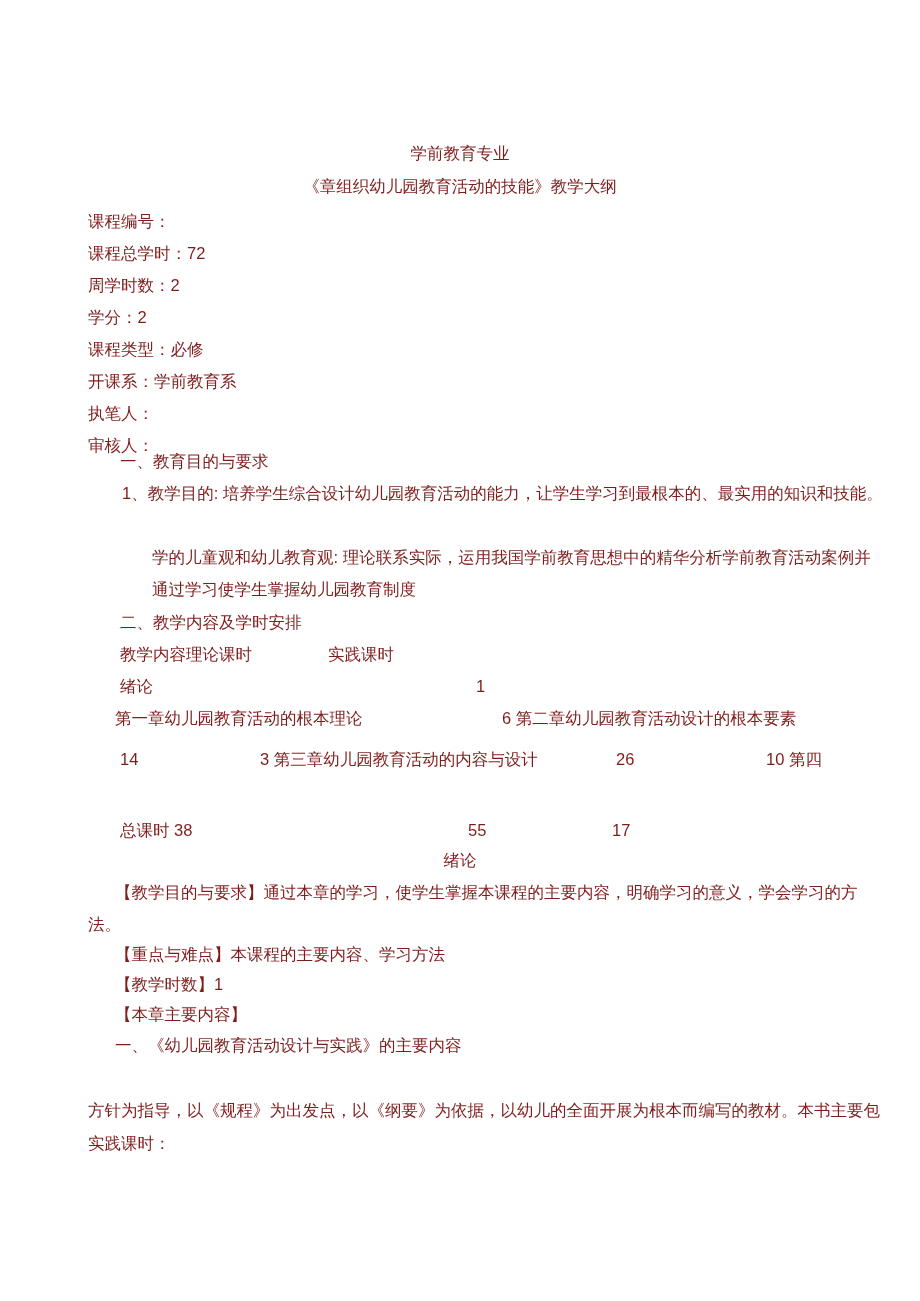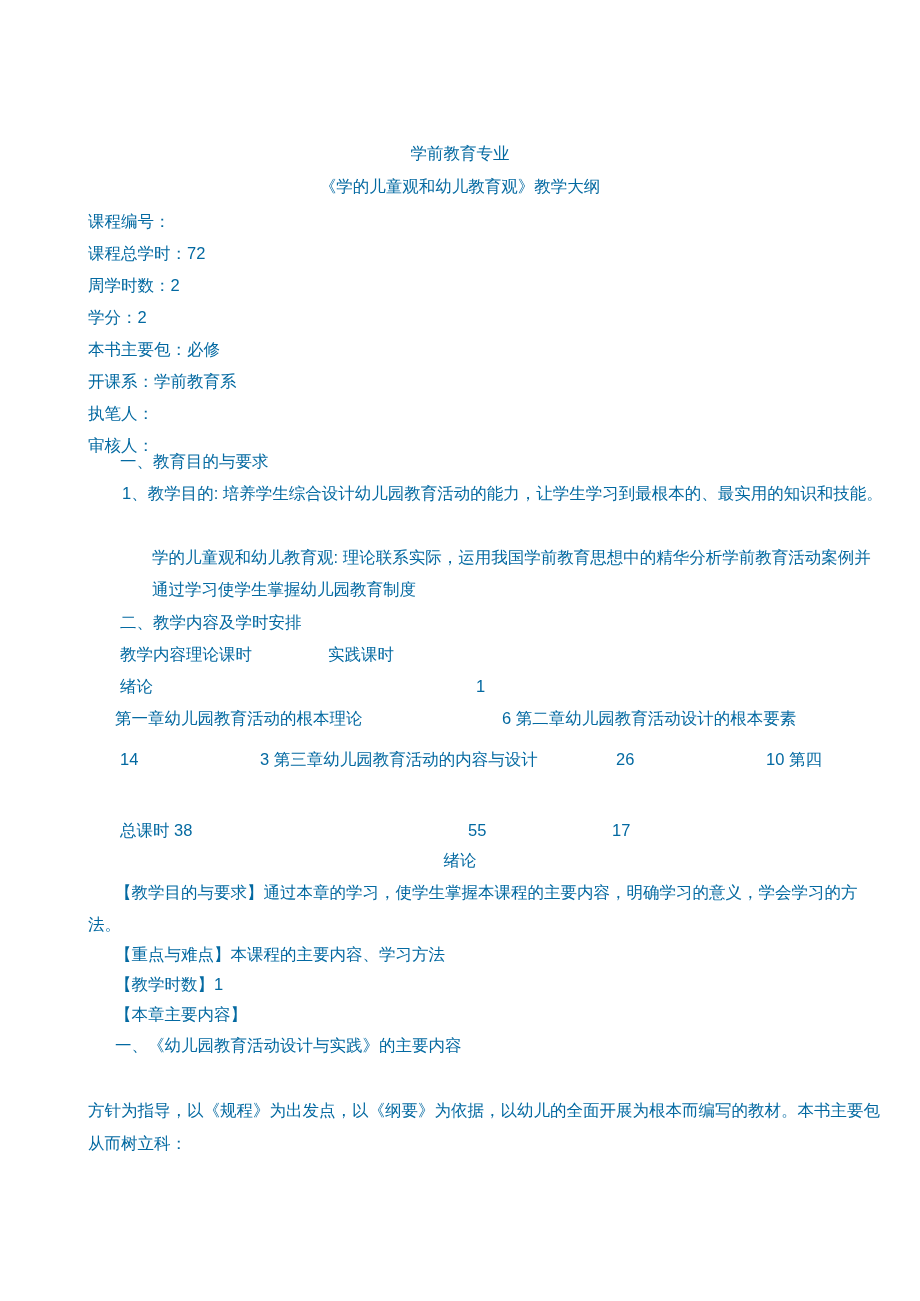--- a/index.html
+++ b/index.html
@@ -7,21 +7,21 @@
     padding: 0;
     background: #ffffff;
   }
   .page {
     position: relative;
     width: 920px;
     height: 1301px;
     background: #ffffff;
     font-family: "Liberation Sans", sans-serif;
     font-size: 16.5px;
-    color: #0369a1;
+    color: #7f1d1d;
     overflow: hidden;
   }
   .line {
     position: absolute;
     left: 0;
     width: 920px;
     line-height: 22px;
     white-space: pre;
     text-align: right;
   }
@@ -33,27 +33,27 @@
     top: 0;
     white-space: pre;
   }
 </style>
 </head>
 <body>
 
 <div class="page">
 
   <div class="line center" style="top:142px">学前教育专业</div>
-  <div class="line center" style="top:175px">《学的儿童观和幼儿教育观》教学大纲</div>
+  <div class="line center" style="top:175px">《章组织幼儿园教育活动的技能》教学大纲</div>
 
   <div class="line" style="top:210px;left:88px;width:auto">课程编号：</div>
   <div class="line" style="top:242px;left:88px;width:auto">课程总学时：72</div>
   <div class="line" style="top:274px;left:88px;width:auto">周学时数：2</div>
   <div class="line" style="top:306px;left:88px;width:auto">学分：2</div>
-  <div class="line" style="top:338px;left:88px;width:auto">本书主要包：必修</div>
+  <div class="line" style="top:338px;left:88px;width:auto">课程类型：必修</div>
   <div class="line" style="top:370px;left:88px;width:auto">开课系：学前教育系</div>
   <div class="line" style="top:402px;left:88px;width:auto">执笔人：</div>
   <div class="line" style="top:434px;left:88px;width:auto">审核人：</div>
 
   <div class="line" style="top:450px;left:120px;width:auto">一、教育目的与要求</div>
   <div class="line" style="top:482px;left:122px;width:auto">1、教学目的: 培养学生综合设计幼儿园教育活动的能力，让学生学习到最根本的、最实用的知识和技能。</div>
   <div class="line" style="top:546px;left:152px;width:auto">学的儿童观和幼儿教育观: 理论联系实际，运用我国学前教育思想中的精华分析学前教育活动案例并</div>
   <div class="line" style="top:578px;left:152px;width:auto">通过学习使学生掌握幼儿园教育制度</div>
 
   <div class="line" style="top:611px;left:120px;width:auto">二、教学内容及学时安排</div>
@@ -88,15 +88,15 @@
   </div>
 
   <div class="line center" style="top:849px">绪论</div>
   <div class="line" style="top:881px;left:115px;width:auto">【教学目的与要求】通过本章的学习，使学生掌握本课程的主要内容，明确学习的意义，学会学习的方</div>
   <div class="line" style="top:913px;left:88px;width:auto">法。</div>
   <div class="line" style="top:943px;left:115px;width:auto">【重点与难点】本课程的主要内容、学习方法</div>
   <div class="line" style="top:973px;left:115px;width:auto">【教学时数】1</div>
   <div class="line" style="top:1003px;left:115px;width:auto">【本章主要内容】</div>
   <div class="line" style="top:1034px;left:115px;width:auto">一、《幼儿园教育活动设计与实践》的主要内容</div>
   <div class="line" style="top:1099px;left:88px;width:auto">方针为指导，以《规程》为出发点，以《纲要》为依据，以幼儿的全面开展为根本而编写的教材。本书主要包</div>
-  <div class="line" style="top:1132px;left:88px;width:auto">从而树立科：</div>
+  <div class="line" style="top:1132px;left:88px;width:auto">实践课时：</div>
 
 </div>
 
 </body></html>

